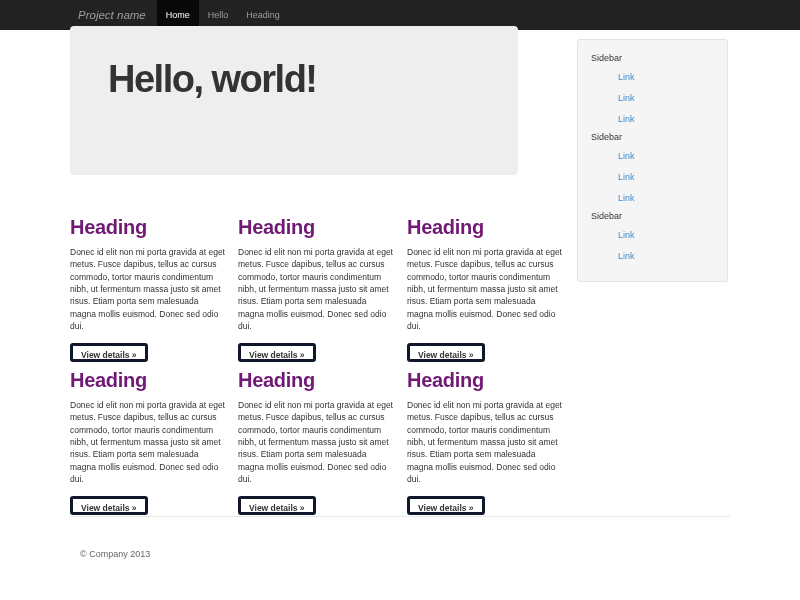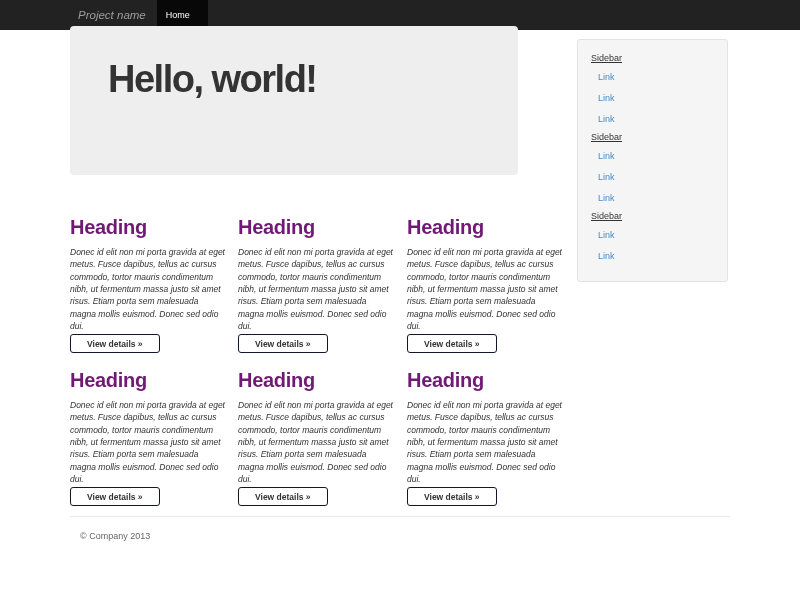--- a/index.html
+++ b/index.html
@@ -21,21 +21,21 @@
   .navbar-brand {
     margin-left: 69px;
     padding: 0 9px;
     line-height: 30px;
     font-size: 11.5px;
     color: #9d9d9d;
     text-decoration: none;
     white-space: nowrap;
     font-style: italic;
   }
-  .navbar-menu { display: flex; margin-left: 2px; flex-direction: column; }
+  .navbar-menu { display: flex; margin-left: 2px; }
   .nav-item {
     padding: 0 9px;
     line-height: 30px;
     font-size: 9px;
     color: #9d9d9d;
     text-decoration: none;
     white-space: nowrap;
   }
   .nav-item.active { background: #080808; color: #ffffff; }
 
@@ -70,72 +70,71 @@
     border: 1px solid #e3e3e3;
     border-radius: 3px;
     padding: 10px 12px;
     overflow: hidden;
   }
   .sidebar-header {
     padding: 3px 1px;
     font-size: 9px;
     line-height: 10px;
     color: #333333;
-    text-decoration: underline;
   }
   .sidebar-link {
     display: block;
     padding: 5.5px 8px;
     font-size: 9px;
     line-height: 10px;
     color: #428bca;
     text-decoration: none;
+    margin-left: 20px;
   }
 
   
   .card { position: absolute; width: 156px; }
   .card h2 {
     font-size: 20px;
     line-height: 21px;
     font-weight: bold;
     letter-spacing: -0.3px;
     color: #701a75;
   }
   .card p {
     margin-top: 8px;
     font-size: 8.5px;
     line-height: 12.35px;
     color: #333333;
     white-space: pre;
-    font-style: italic;
   }
   .card .btn {
     display: inline-block;
-    margin-top: 2px;
-    padding: 4px 16px;
+    margin-top: 11px;
+    padding: 4px 8px;
     height: 19px;
     font-family: "Liberation Sans", sans-serif;
     font-size: 8.5px;
     font-weight: bold;
     color: #333333;
     background: #ffffff;
-    border: 1px solid #0f172a;
+    border: 3px solid #0f172a;
     border-radius: 3px;
     cursor: pointer;
     white-space: nowrap;
   }
 
   
   .footer-divider {
     position: absolute; left: 70px; top: 516px;
     width: 660px; height: 1px;
     background: #e8e8e8;
   }
   .footer-text {
-    position: absolute; left: 80px; top: 531px;
+    position: absolute; left: 80px; top: 549px;
     font-size: 9px;
     color: #666666;
   }
 </style>
 </head>
 <body>
 
 <nav class="navbar">
   <a class="navbar-brand" href="#">Project name</a>
   <div class="navbar-menu">

